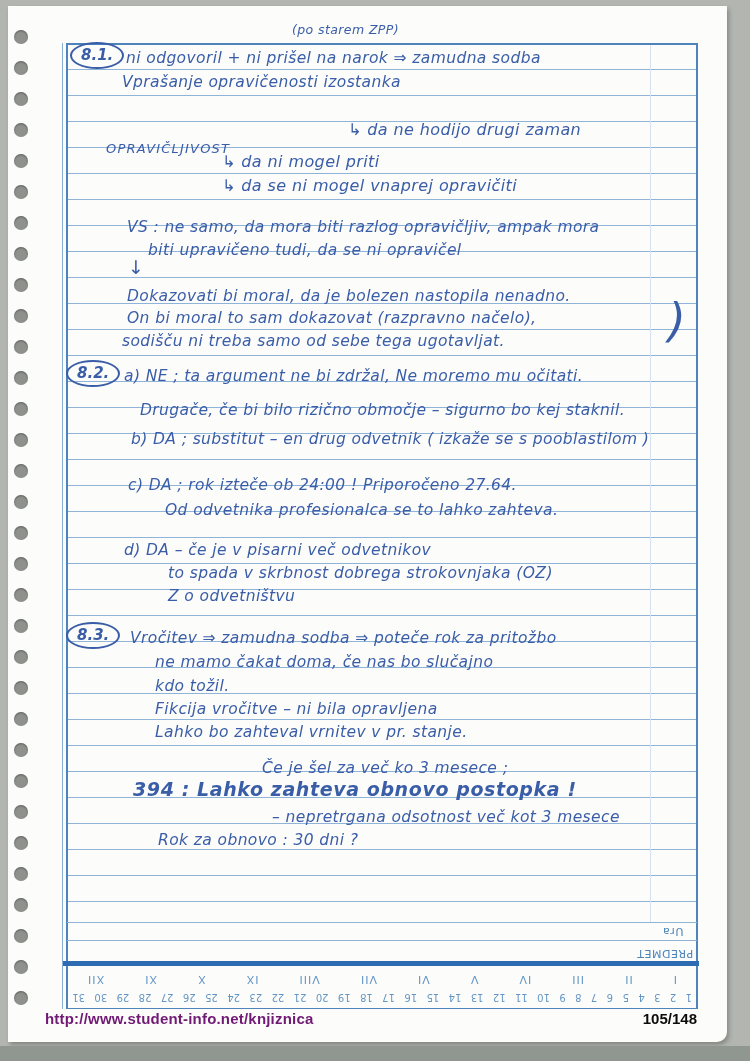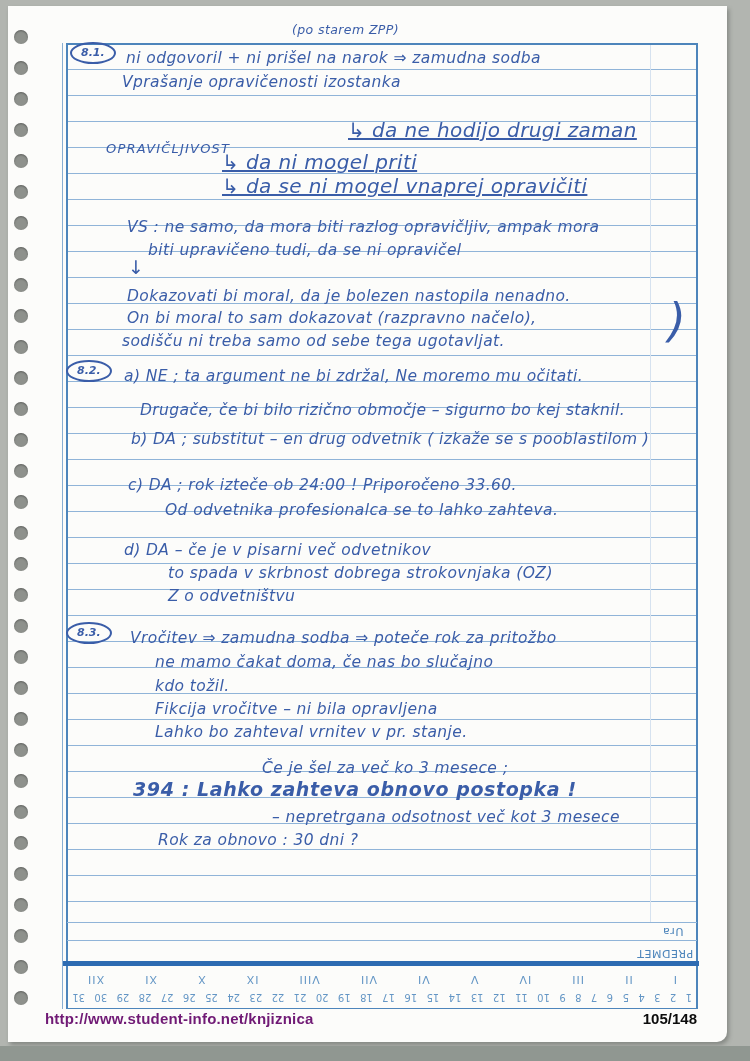--- a/index.html
+++ b/index.html
@@ -35,23 +35,23 @@
   .v-right{position:absolute;left:696px;top:43px;width:2px;height:966px;background:#4d85bb;}
   .v-faint{position:absolute;left:650px;top:44px;width:1px;height:878px;background:#d6e2ef;}
   .thick-bar{position:absolute;left:63px;top:961px;width:636px;height:5px;background:#2d6bb2;}
   .cal-bottom{position:absolute;left:66px;top:1008px;width:632px;height:1px;background:#4d85bb;}
 
   
   .hw{position:absolute;font-style:italic;color:#3a5da8;font-size:15.5px;
       white-space:nowrap;letter-spacing:.4px;line-height:20px;}
   .hw.caps{font-size:13px;letter-spacing:1.2px;}
   .hw.big{font-size:19px;font-weight:bold;letter-spacing:.6px;}
-  .hw.arrow{font-size:20px;text-decoration:underline;}
+  .hw.arrow{font-size:16px;}
   .badge{position:absolute;border:2px solid #3a5da8;border-radius:50%;
-      color:#3a5da8;font-size:11px;font-weight:bold;font-style:italic;
+      color:#3a5da8;font-size:15px;font-weight:bold;font-style:italic;
       padding:2px 9px 3px;background:transparent;}
   .redbox{border:2px solid #d03826;border-radius:4px;padding:0 6px 2px;margin-left:6px;
       text-decoration:underline;text-decoration-color:#3a5da8;}
   .red-excl{color:#d03826;font-weight:bold;font-size:20px;margin-left:8px;}
   .big-paren{position:absolute;font-size:46px;color:#3a5da8;font-style:italic;}
 
   
   .calstrip{position:absolute;left:67px;top:967px;width:630px;height:40px;
       transform:rotate(180deg);color:#6496c5;}
   .days-row{display:flex;justify-content:space-between;padding:0 5px;
@@ -98,21 +98,21 @@
   <div class="hw" style="left:128px;top:257px;font-size:19px;">↓</div>
   <div class="hw" style="left:127px;top:286px;">Dokazovati bi moral, da je bolezen nastopila nenadno.</div>
   <div class="hw" style="left:127px;top:308px;">On bi moral to sam dokazovat (razpravno načelo),</div>
   <div class="hw" style="left:122px;top:331px;">sodišču ni treba samo od sebe tega ugotavljat.</div>
   <div class="big-paren" style="left:668px;top:293px;">)</div>
 
   <div class="badge" style="left:66px;top:360px;">8.2.</div>
   <div class="hw" style="left:124px;top:366px;">a) NE ;  ta argument ne bi zdržal,  Ne moremo mu očitati.</div>
   <div class="hw" style="left:140px;top:400px;">Drugače, če bi bilo rizično območje – sigurno bo kej staknil.</div>
   <div class="hw" style="left:131px;top:429px;">b) DA ;  substitut – en drug odvetnik ( izkaže se s pooblastilom )</div>
-  <div class="hw" style="left:128px;top:475px;">c) DA ;  rok izteče ob 24:00 !   Priporočeno 33.60.</div>
+  <div class="hw" style="left:128px;top:475px;">c) DA ;  rok izteče ob 24:00 !   Priporočeno 27.64.</div>
   <div class="hw" style="left:165px;top:500px;">Od odvetnika profesionalca se to lahko zahteva.</div>
   <div class="hw" style="left:124px;top:540px;">d) DA – če je v pisarni več odvetnikov</div>
   <div class="hw" style="left:168px;top:563px;">to spada v skrbnost dobrega strokovnjaka (OZ)</div>
   <div class="hw" style="left:168px;top:586px;">Z o odvetništvu</div>
 
   <div class="badge" style="left:66px;top:622px;">8.3.</div>
   <div class="hw" style="left:130px;top:628px;">Vročitev ⇒ zamudna sodba ⇒ poteče rok za pritožbo</div>
   <div class="hw" style="left:155px;top:652px;">ne mamo čakat doma, če nas bo slučajno</div>
   <div class="hw" style="left:155px;top:676px;">kdo tožil.</div>
   <div class="hw" style="left:155px;top:722px;">Lahko bo zahteval vrnitev v pr. stanje.</div>

